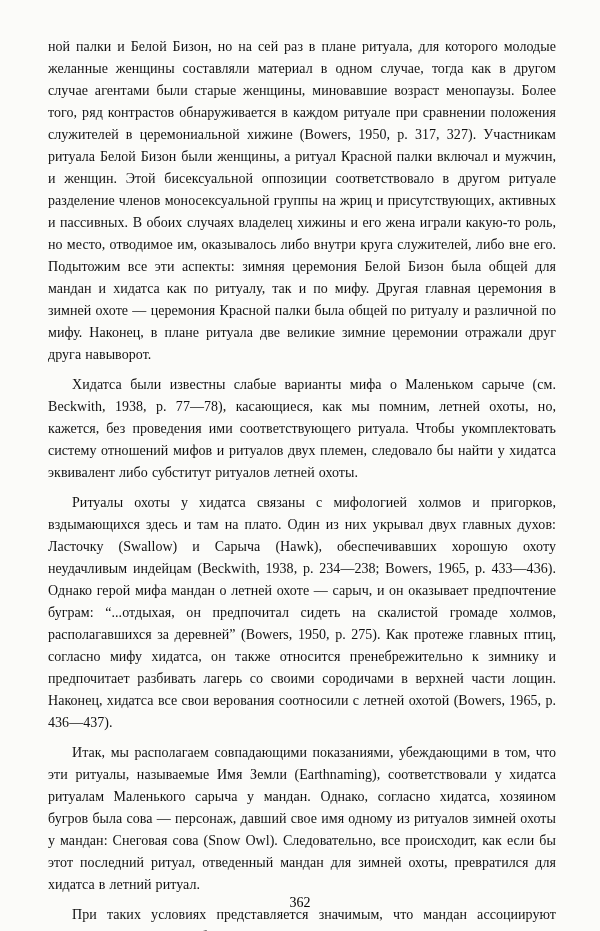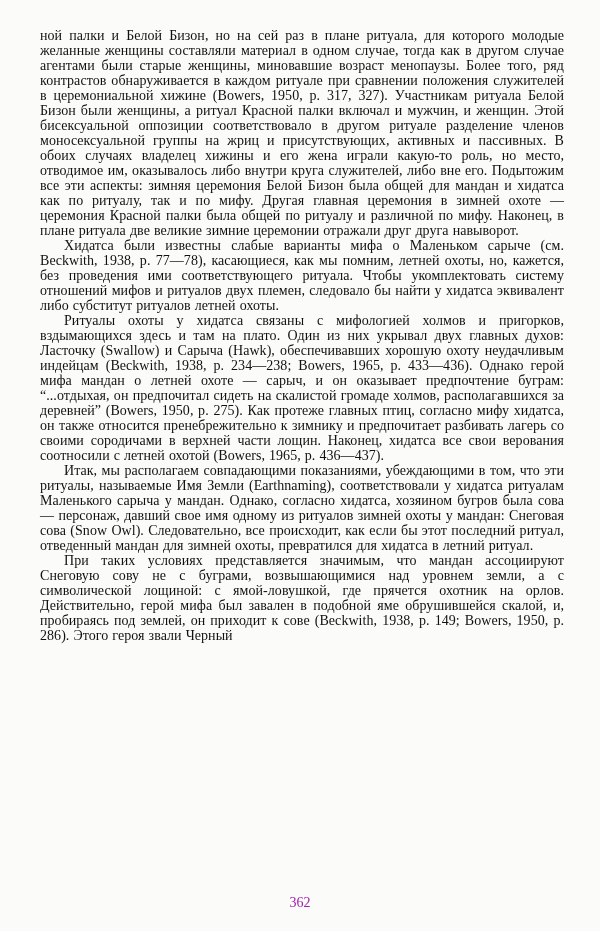--- a/index.html
+++ b/index.html
@@ -16,41 +16,41 @@
     box-sizing: border-box;
     padding: 28px 36px 0 40px;
     font-family: "Liberation Serif", "DejaVu Serif", serif;
     color: #111111;
     overflow: hidden;
   }
   .text-block {
     width: 100%;
   }
   .para {
-    margin: 0;
+    margin: 8px;
     text-align: justify;
     font-size: 14px;
-    line-height: 15px;
+    line-height: 22px;
     letter-spacing: 0.05px;
     word-spacing: 0.5px;
     -webkit-hyphens: auto;
     hyphens: auto;
   }
   .para.indent {
     text-indent: 24px;
     font-family: Liberation Serif, serif;
   }
   .page-number {
     position: absolute;
     bottom: 20px;
     left: 0;
     right: 0;
     text-align: center;
     font-size: 14px;
-    color: #a21caf;
+    color: #000000;
   }
 </style>
 </head>
 <body>
 
 <div class="page" lang="ru">
   <div class="text-block">
       <p class="para">ной палки и Белой Бизон, но на сей раз в плане ритуала, для которого молодые желанные женщины составляли материал в одном случае, тогда как в другом случае агентами были старые женщины, миновавшие возраст менопаузы. Более того, ряд контрастов обнаруживается в каждом ритуале при сравнении положения служителей в церемониальной хижине (Bowers, 1950, p. 317, 327). Участникам ритуала Белой Бизон были женщины, а ритуал Красной палки включал и мужчин, и женщин. Этой бисексуальной оппозиции соответствовало в другом ритуале разделение членов моносексуальной группы на жриц и присутствующих, активных и пассивных. В обоих случаях владелец хижины и его жена играли какую-то роль, но место, отводимое им, оказывалось либо внутри круга служителей, либо вне его. Подытожим все эти аспекты: зимняя церемония Белой Бизон была общей для мандан и хидатса как по ритуалу, так и по мифу. Другая главная церемония в зимней охоте — церемония Красной палки была общей по ритуалу и различной по мифу. Наконец, в плане ритуала две великие зимние церемонии отражали друг друга навыворот.</p>
       <p class="para indent">Хидатса были известны слабые варианты мифа о Маленьком сарыче (см. Beckwith, 1938, p. 77—78), касающиеся, как мы помним, летней охоты, но, кажется, без проведения ими соответствующего ритуала. Чтобы укомплектовать систему отношений мифов и ритуалов двух племен, следовало бы найти у хидатса эквивалент либо субститут ритуалов летней охоты.</p>
       <p class="para indent">Ритуалы охоты у хидатса связаны с мифологией холмов и пригорков, вздымающихся здесь и там на плато. Один из них укрывал двух главных духов: Ласточку (Swallow) и Сарыча (Hawk), обеспечивавших хорошую охоту неудачливым индейцам (Beckwith, 1938, p. 234—238; Bowers, 1965, p. 433—436). Однако герой мифа мандан о летней охоте — сарыч, и он оказывает предпочтение буграм: “...отдыхая, он предпочитал сидеть на скалистой громаде холмов, располагавшихся за деревней” (Bowers, 1950, p. 275). Как протеже главных птиц, согласно мифу хидатса, он также относится пренебрежительно к зимнику и предпочитает разбивать лагерь со своими сородичами в верхней части лощин. Наконец, хидатса все свои верования соотносили с летней охотой (Bowers, 1965, p. 436—437).</p>

